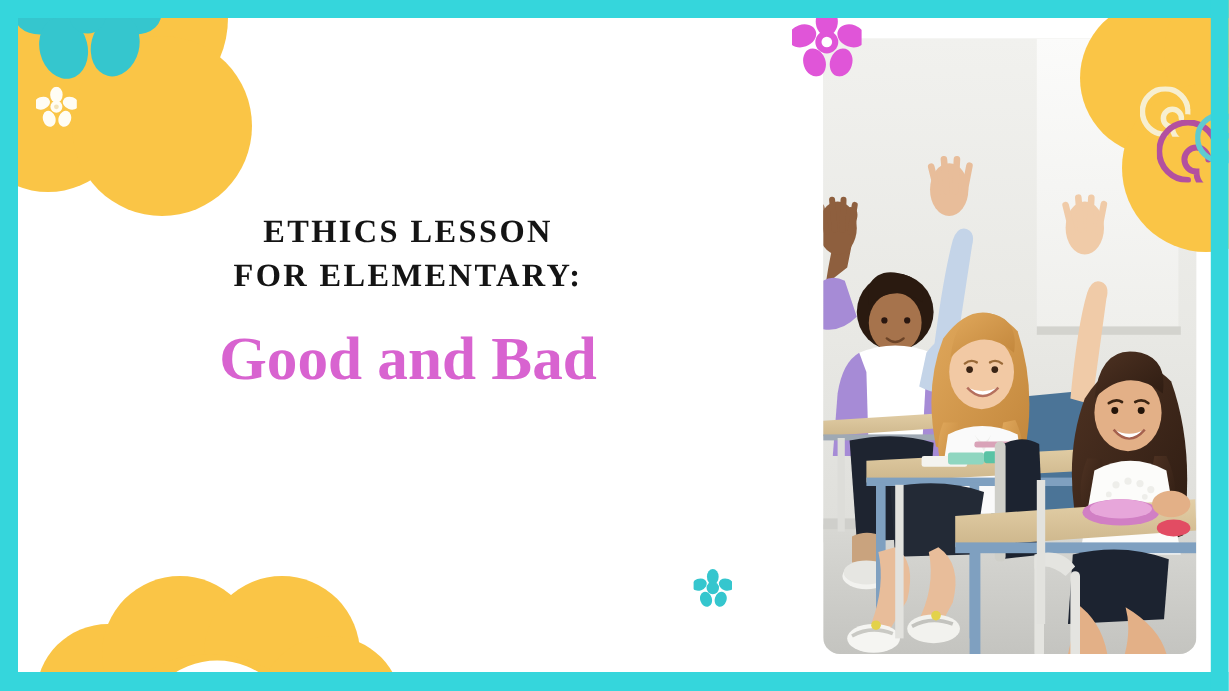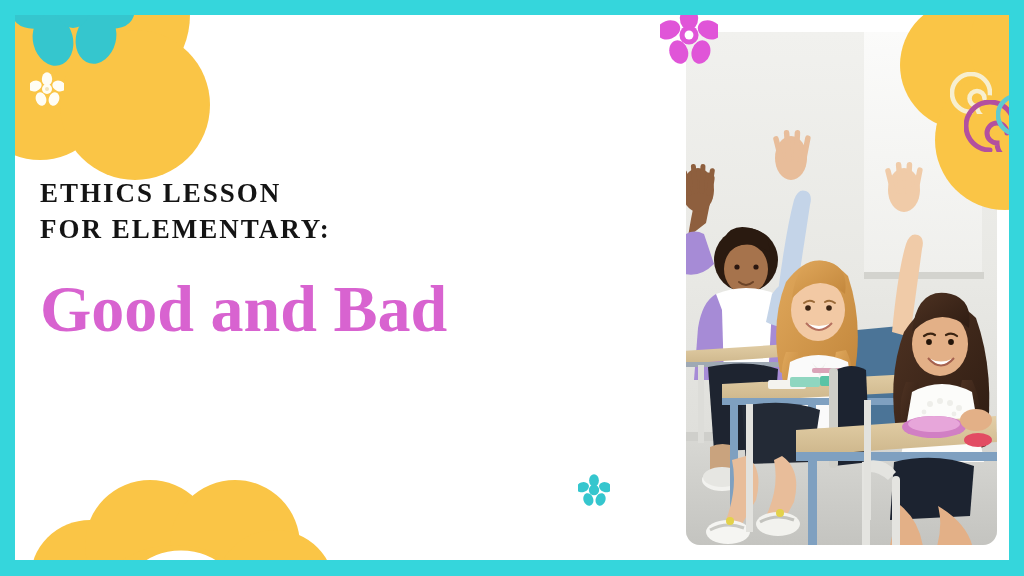--- a/index.html
+++ b/index.html
@@ -56,37 +56,37 @@
   #blob-bl .blob.b3 { left: 140px; top: 10px;  width: 130px; height: 130px; }
   #blob-bl .blob.b4 { left: 185px; top: 60px;  width: 120px; height: 120px; }
   #blob-bl .blob.b5 { left: 60px;  top: 75px;  width: 170px; height: 140px; }
 
   
   #text-block {
     position: absolute;
     left: 40px;
     top: 176px;
     width: 600px;
-    text-align: left;
+    text-align: center;
   }
   #eyebrow {
     color: #141414;
     font-family: "Liberation Serif", serif;
     font-weight: bold;
     font-size: 27px;
     line-height: 1.33;
     letter-spacing: 2.0px;
     margin: 0;
     white-space: pre-line;
   }
   #headline {
     color: #D863D0;
     font-family: "Liberation Serif", serif;
     font-weight: bold;
-    font-size: 66px;
+    font-size: 51px;
     line-height: 1.05;
     letter-spacing: 0px;
     margin: 26px 0 0 0;
   }
 
   
   #photo {
     position: absolute;
     left: 686px;
     top: 32px;

